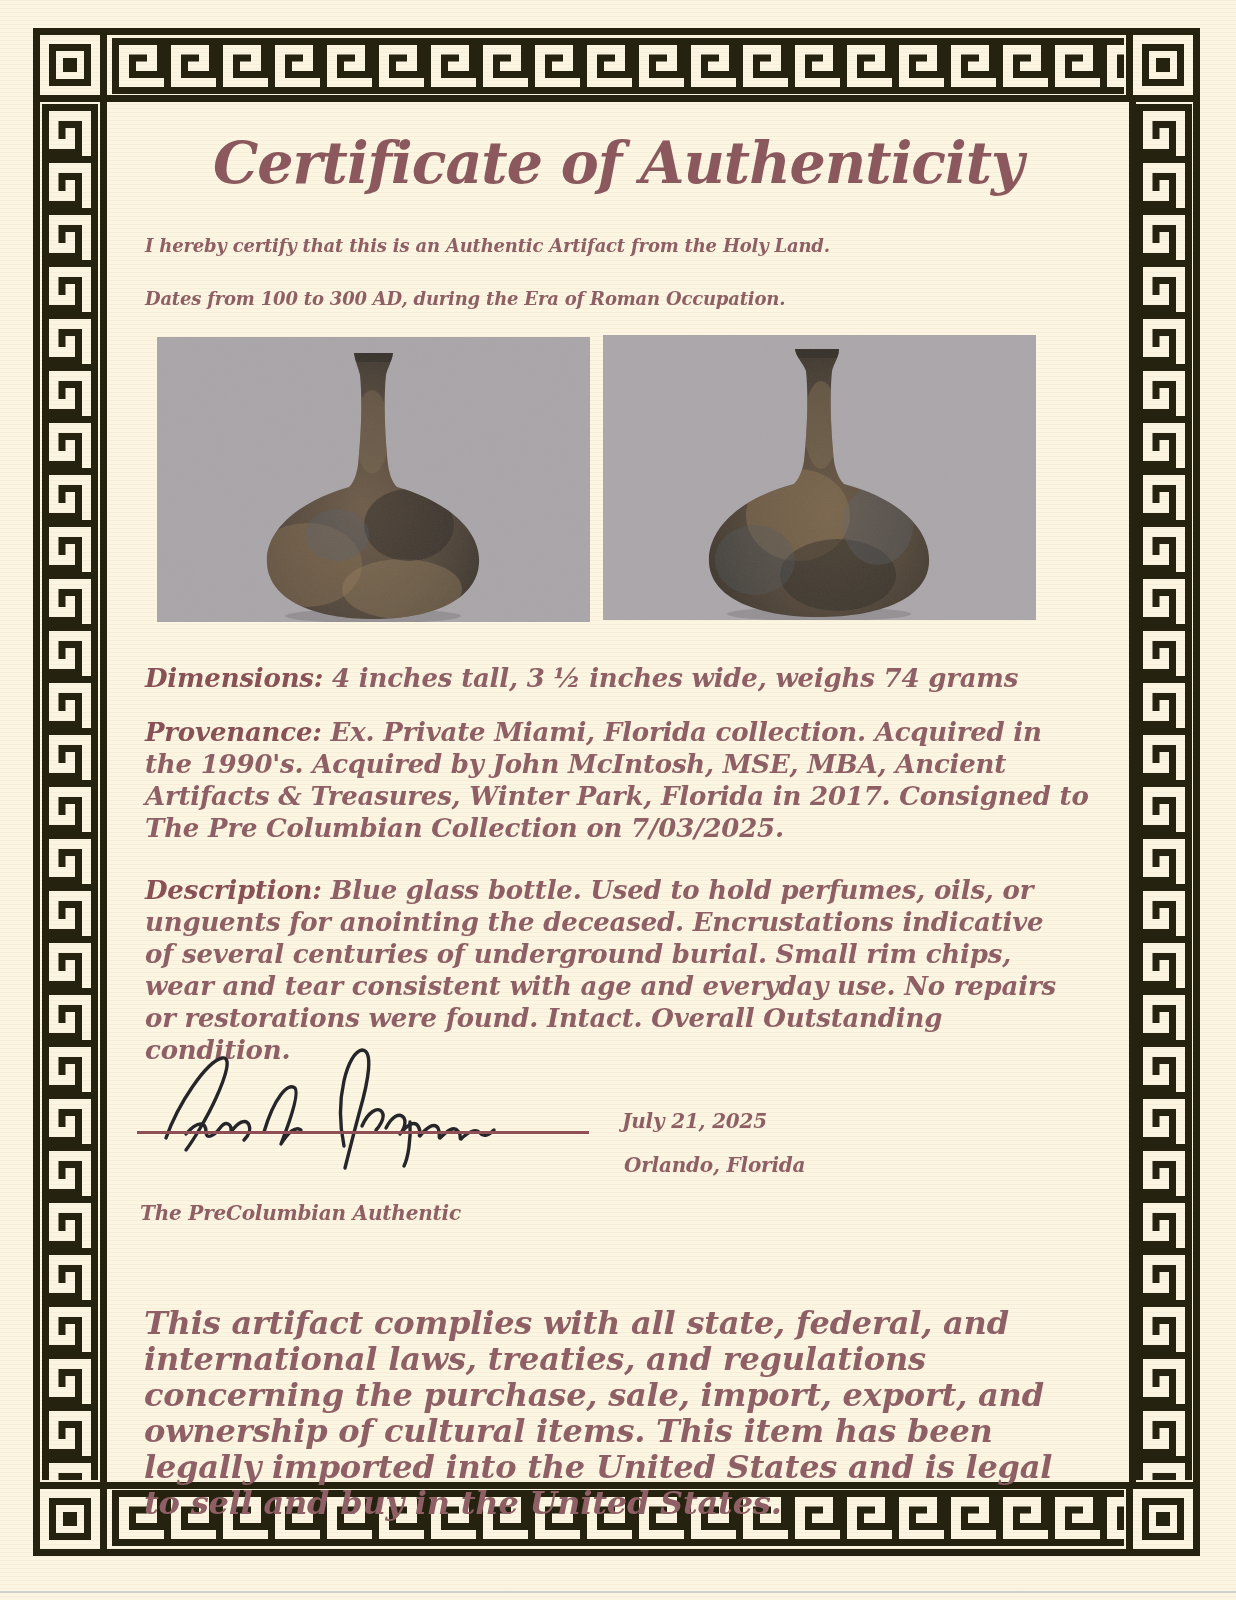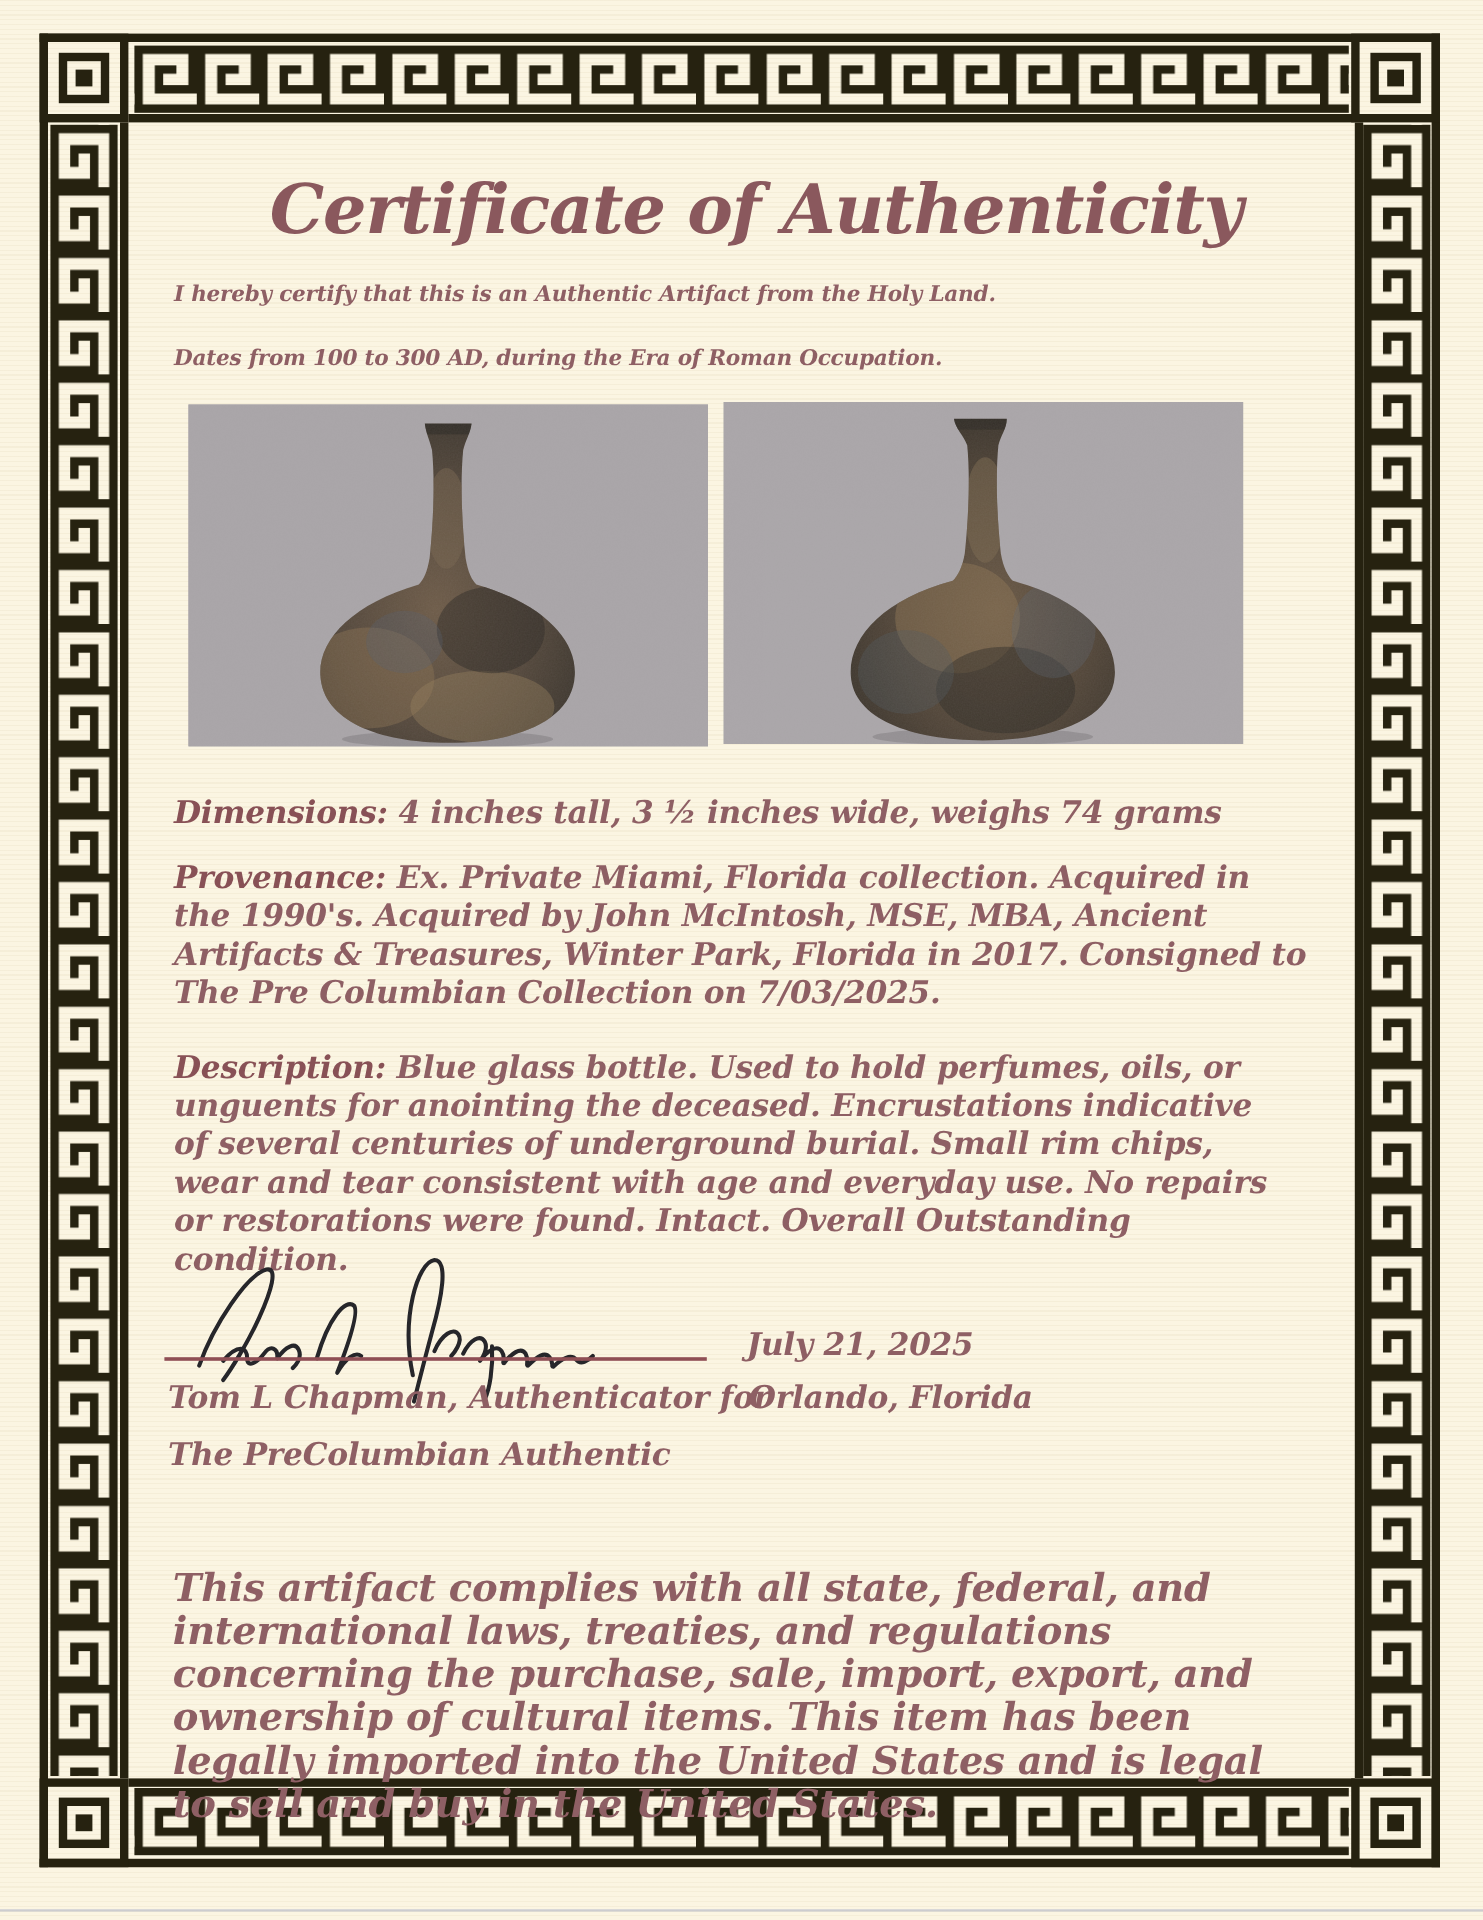--- a/index.html
+++ b/index.html
@@ -7,21 +7,21 @@
     position:relative;width:1236px;height:1600px;margin:0 auto;
     background-color:#fbf5e2;
     background-image:repeating-linear-gradient(180deg,
       rgba(205,190,150,0.13) 0px, rgba(205,190,150,0.13) 1px,
       rgba(0,0,0,0) 1px, rgba(0,0,0,0) 4px);
     font-family:"DejaVu Serif", serif;
     overflow:hidden;
   }
   .border-svg{position:absolute;left:0;top:0;width:1236px;height:1600px;pointer-events:none;}
   .title{
-    position:absolute;left:110px;top:130px;width:1016px;margin:12px;
+    position:absolute;left:110px;top:130px;width:1016px;margin:0;
     text-align:center;
     font-style:italic;font-weight:bold;font-size:57px;line-height:66px;
     letter-spacing:-1px;color:#8a585d;
   }
   .intro{
     position:absolute;left:145px;margin:0;width:1000px;
     font-style:italic;font-weight:bold;font-size:18px;line-height:32px;
     color:#8e5f64;letter-spacing:-0.2px;
   }
   .intro-1{top:230px;}
@@ -39,21 +39,21 @@
   }
   .para strong{font-weight:bold;color:#885156;}
   .dims{left:133px;top:650px;width:1000px;}
   .prov{left:133px;top:704px;width:950px;}
   .desc{left:133px;top:862px;width:925px;}
   .legal{left:132px;top:1293px;width:945px;font-size:32px;line-height:36px;}
   .sig-svg{position:absolute;left:148px;top:1042px;width:450px;height:135px;}
   .sig-line{position:absolute;left:137px;top:1131px;width:452px;height:3px;background:#8f4f55;}
   .sig-text{
     position:absolute;margin:0;white-space:nowrap;
-    font-style:italic;font-weight:bold;font-size:26px;line-height:30px;
+    font-style:italic;font-weight:bold;font-size:20px;line-height:30px;
     color:#8e5f64;letter-spacing:-0.2px;
   }
   .sig-date{left:622px;top:1106px;}
   .sig-auth{left:140px;top:1150px;}
   .sig-loc{left:624px;top:1150px;}
   .sig-org{left:140px;top:1198px;}
   .sig-tag{left:612px;top:1198px;}
   .scan-line{position:absolute;left:0;top:1591px;width:1236px;height:2px;background:rgba(145,155,195,0.40);}
 </style>
 </head>
@@ -194,20 +194,19 @@
       <path d="M116 90 C126 56 140 40 147 46 C152 52 140 84 133 102 C140 90 148 84 153 88"></path>
       <path d="M196 104 C186 56 200 10 214 8 C226 8 220 40 212 68 C205 94 199 118 197 126"></path>
       <path d="M214 84 C220 70 230 64 234 70 C238 76 230 86 228 88"></path>
       <path d="M238 86 C244 74 252 70 256 76 C259 82 254 90 252 92 C258 84 266 78 270 84 C274 90 270 94 272 94 C278 86 286 80 290 86 C293 92 290 96 292 96 C300 88 306 84 310 89 C314 94 311 97 313 97 C320 90 328 86 332 91 C336 96 342 92 346 88"></path>
       <path d="M262 80 C263 98 260 116 256 124"></path>
     </g>
   </svg>
   <div class="sig-line"></div>
 
   <p class="sig-text sig-date">July 21, 2025</p>
-  <p class="sig-text sig-auth">Tom L Chapman, Authenticator for</p>
   <p class="sig-text sig-loc">Orlando, Florida</p>
   <p class="sig-text sig-org">The PreColumbian Authentic</p>
 
   <p class="para legal">This artifact complies with all state, federal, and international laws, treaties, and regulations concerning the purchase, sale, import, export, and ownership of cultural items. This item has been legally imported into the United States and is legal to sell and buy in the United States.</p>
 
   <div class="scan-line"></div>
 </div>
 
 </body></html>

